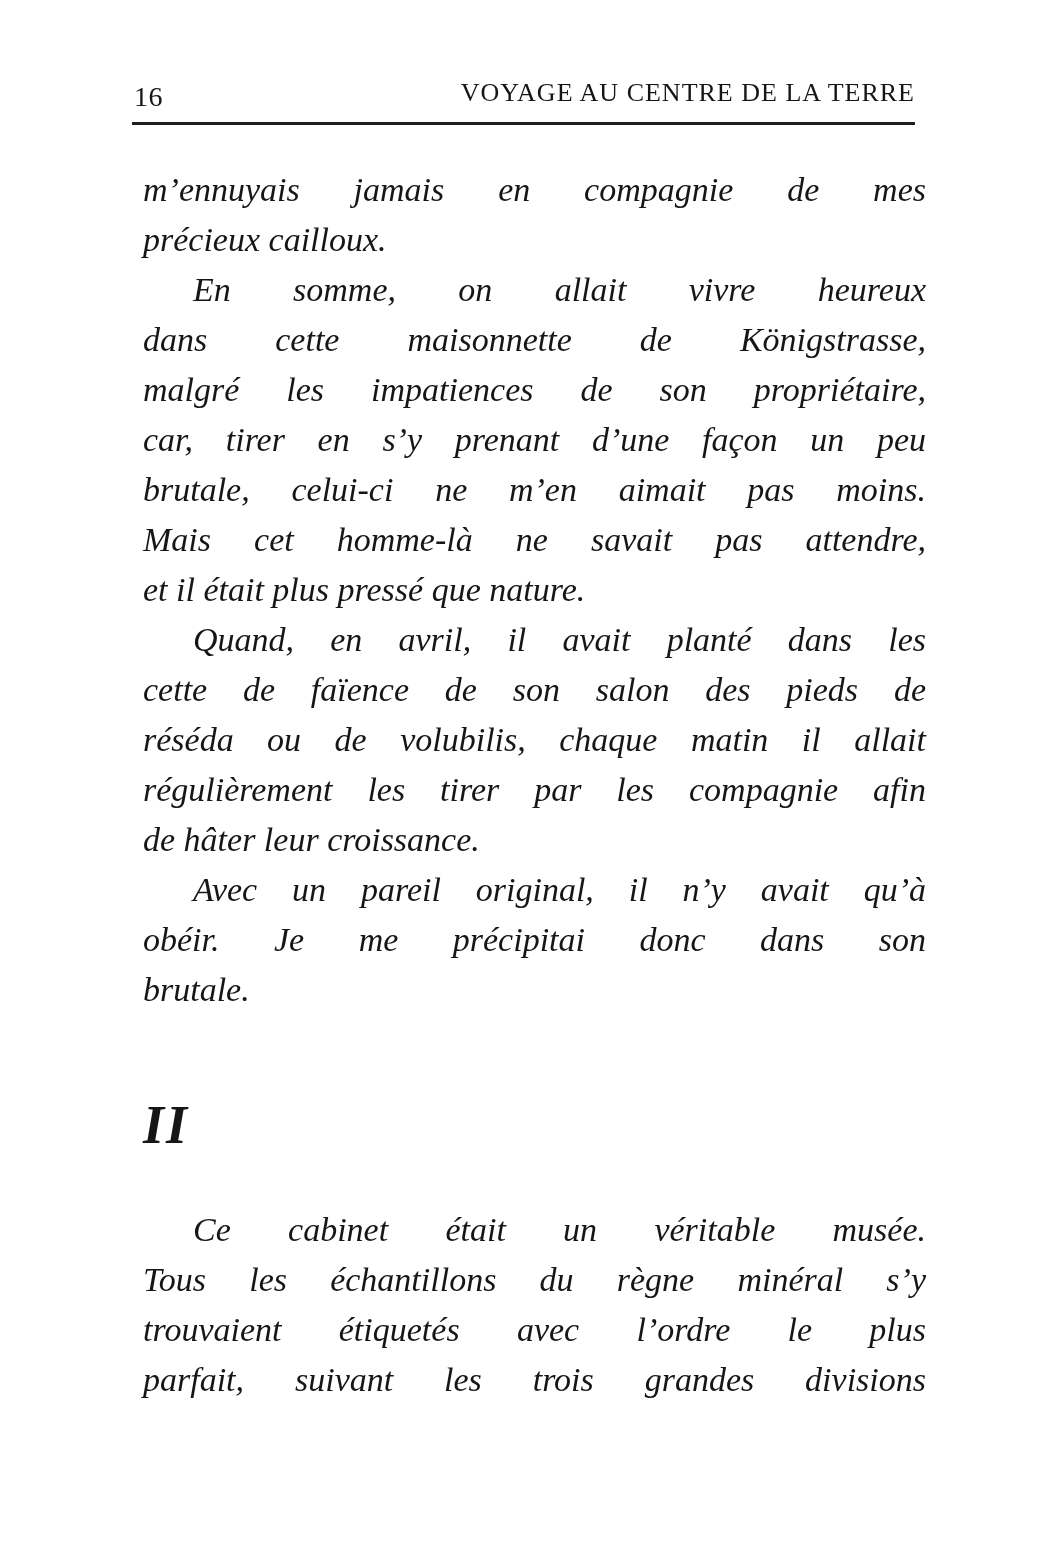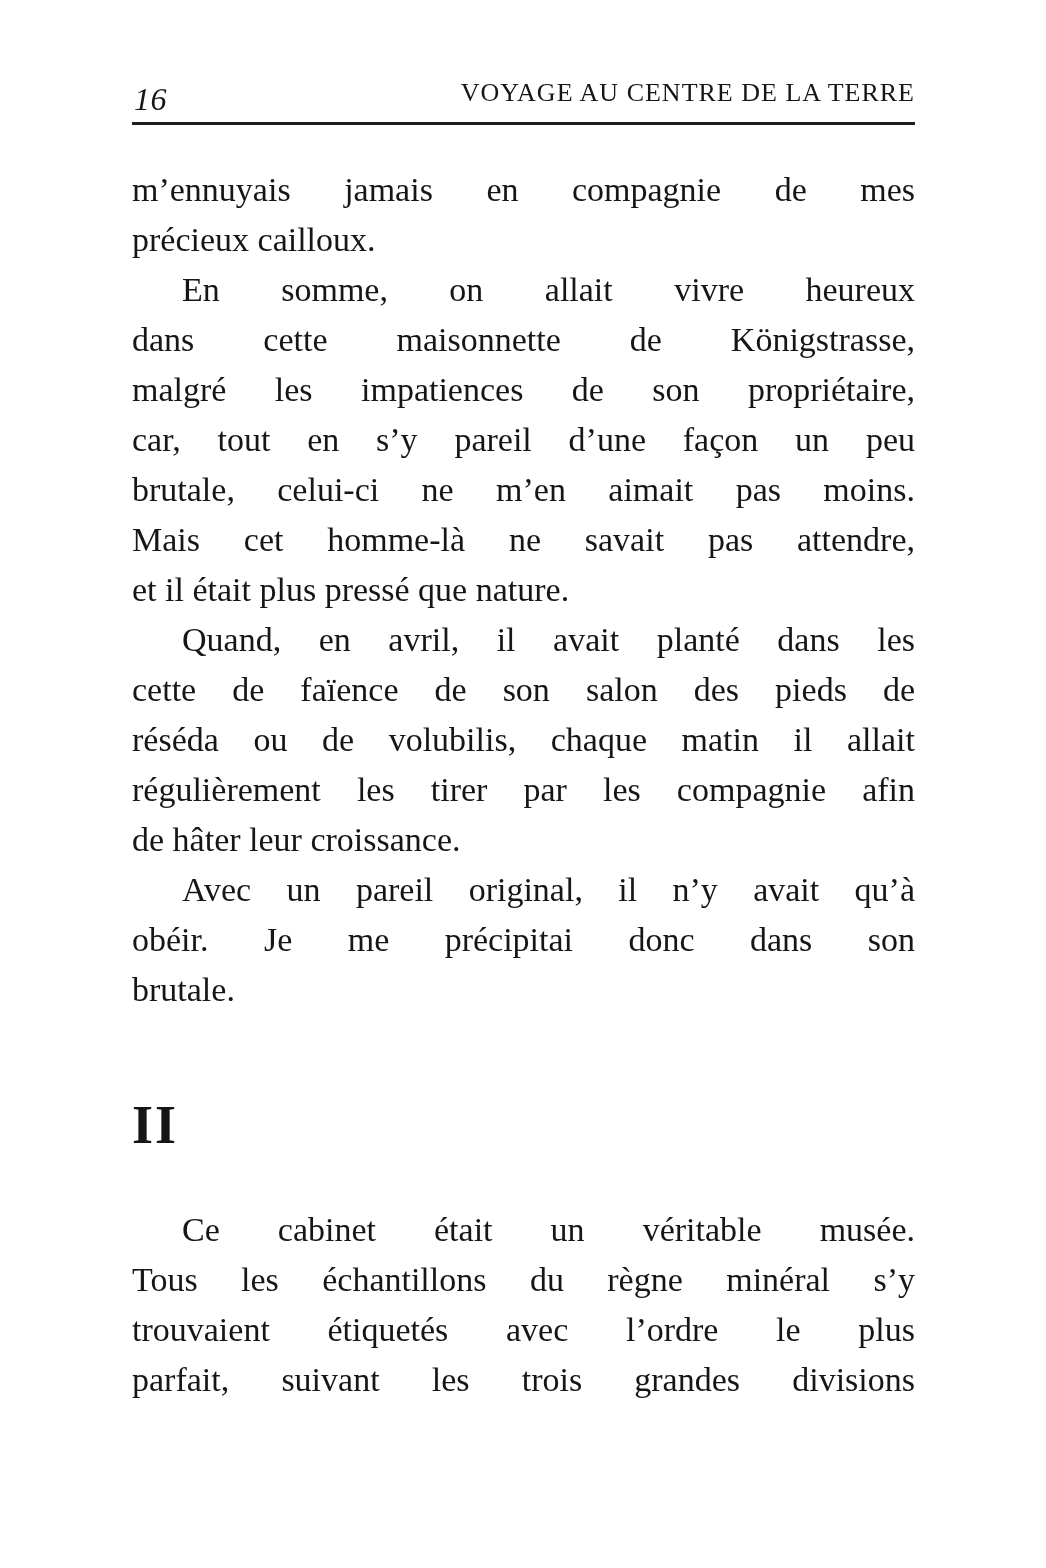--- a/index.html
+++ b/index.html
@@ -16,46 +16,46 @@
     position: absolute;
     left: 132px;
     top: 78px;
     width: 783px;
     height: 40px;
   }
   .page-number {
     position: absolute;
     left: 2px;
     top: 3px;
-    font-size: 32px;
+    font-size: 28px;
     letter-spacing: 0.5px;
-    font-style: italic;
   }
   .running-title {
     display: block;
     text-align: right;
     font-size: 26px;
     letter-spacing: 1px;
     white-space: nowrap;
   }
   .header-rule {
     position: absolute;
     left: 132px;
     top: 122px;
     width: 783px;
     height: 3px;
     background: #1e1e1e;
   }
   .text-block {
     position: absolute;
-    left: 132px;
+    left: 143px;
     top: 165px;
     width: 783px;
     font-size: 34px;
     line-height: 50px;
+    font-style: italic;
   }
   .paragraph { margin: 0; padding: 0; }
   .line {
     text-align: justify;
     text-align-last: justify;
   }
   .line.indent { padding-left: 50px; }
   .line.last-left { text-align-last: left; }
   .chapter-heading {
     margin: 82px 0 52px 0;
@@ -80,21 +80,21 @@
   <main class="text-block">
     <div>
         <div class="paragraph">
           <div class="line">m’ennuyais jamais en compagnie de mes</div>
           <div class="line last-left">précieux cailloux.</div>
         </div>
         <div class="paragraph">
           <div class="line indent">En somme, on allait vivre heureux</div>
           <div class="line">dans cette maisonnette de Königstrasse,</div>
           <div class="line">malgré les impatiences de son propriétaire,</div>
-          <div class="line">car, tout en s’y pareil d’une façon un peu</div>
+          <div class="line">car, tirer en s’y prenant d’une façon un peu</div>
           <div class="line">brutale, celui-ci ne m’en aimait pas moins.</div>
           <div class="line">Mais cet homme-là ne savait pas attendre,</div>
           <div class="line last-left">et il était plus pressé que nature.</div>
         </div>
         <div class="paragraph">
           <div class="line indent">Quand, en avril, il avait planté dans les</div>
           <div class="line">cette de faïence de son salon des pieds de</div>
           <div class="line">réséda ou de volubilis, chaque matin il allait</div>
           <div class="line">régulièrement les tirer par les compagnie afin</div>
           <div class="line last-left">de hâter leur croissance.</div>

